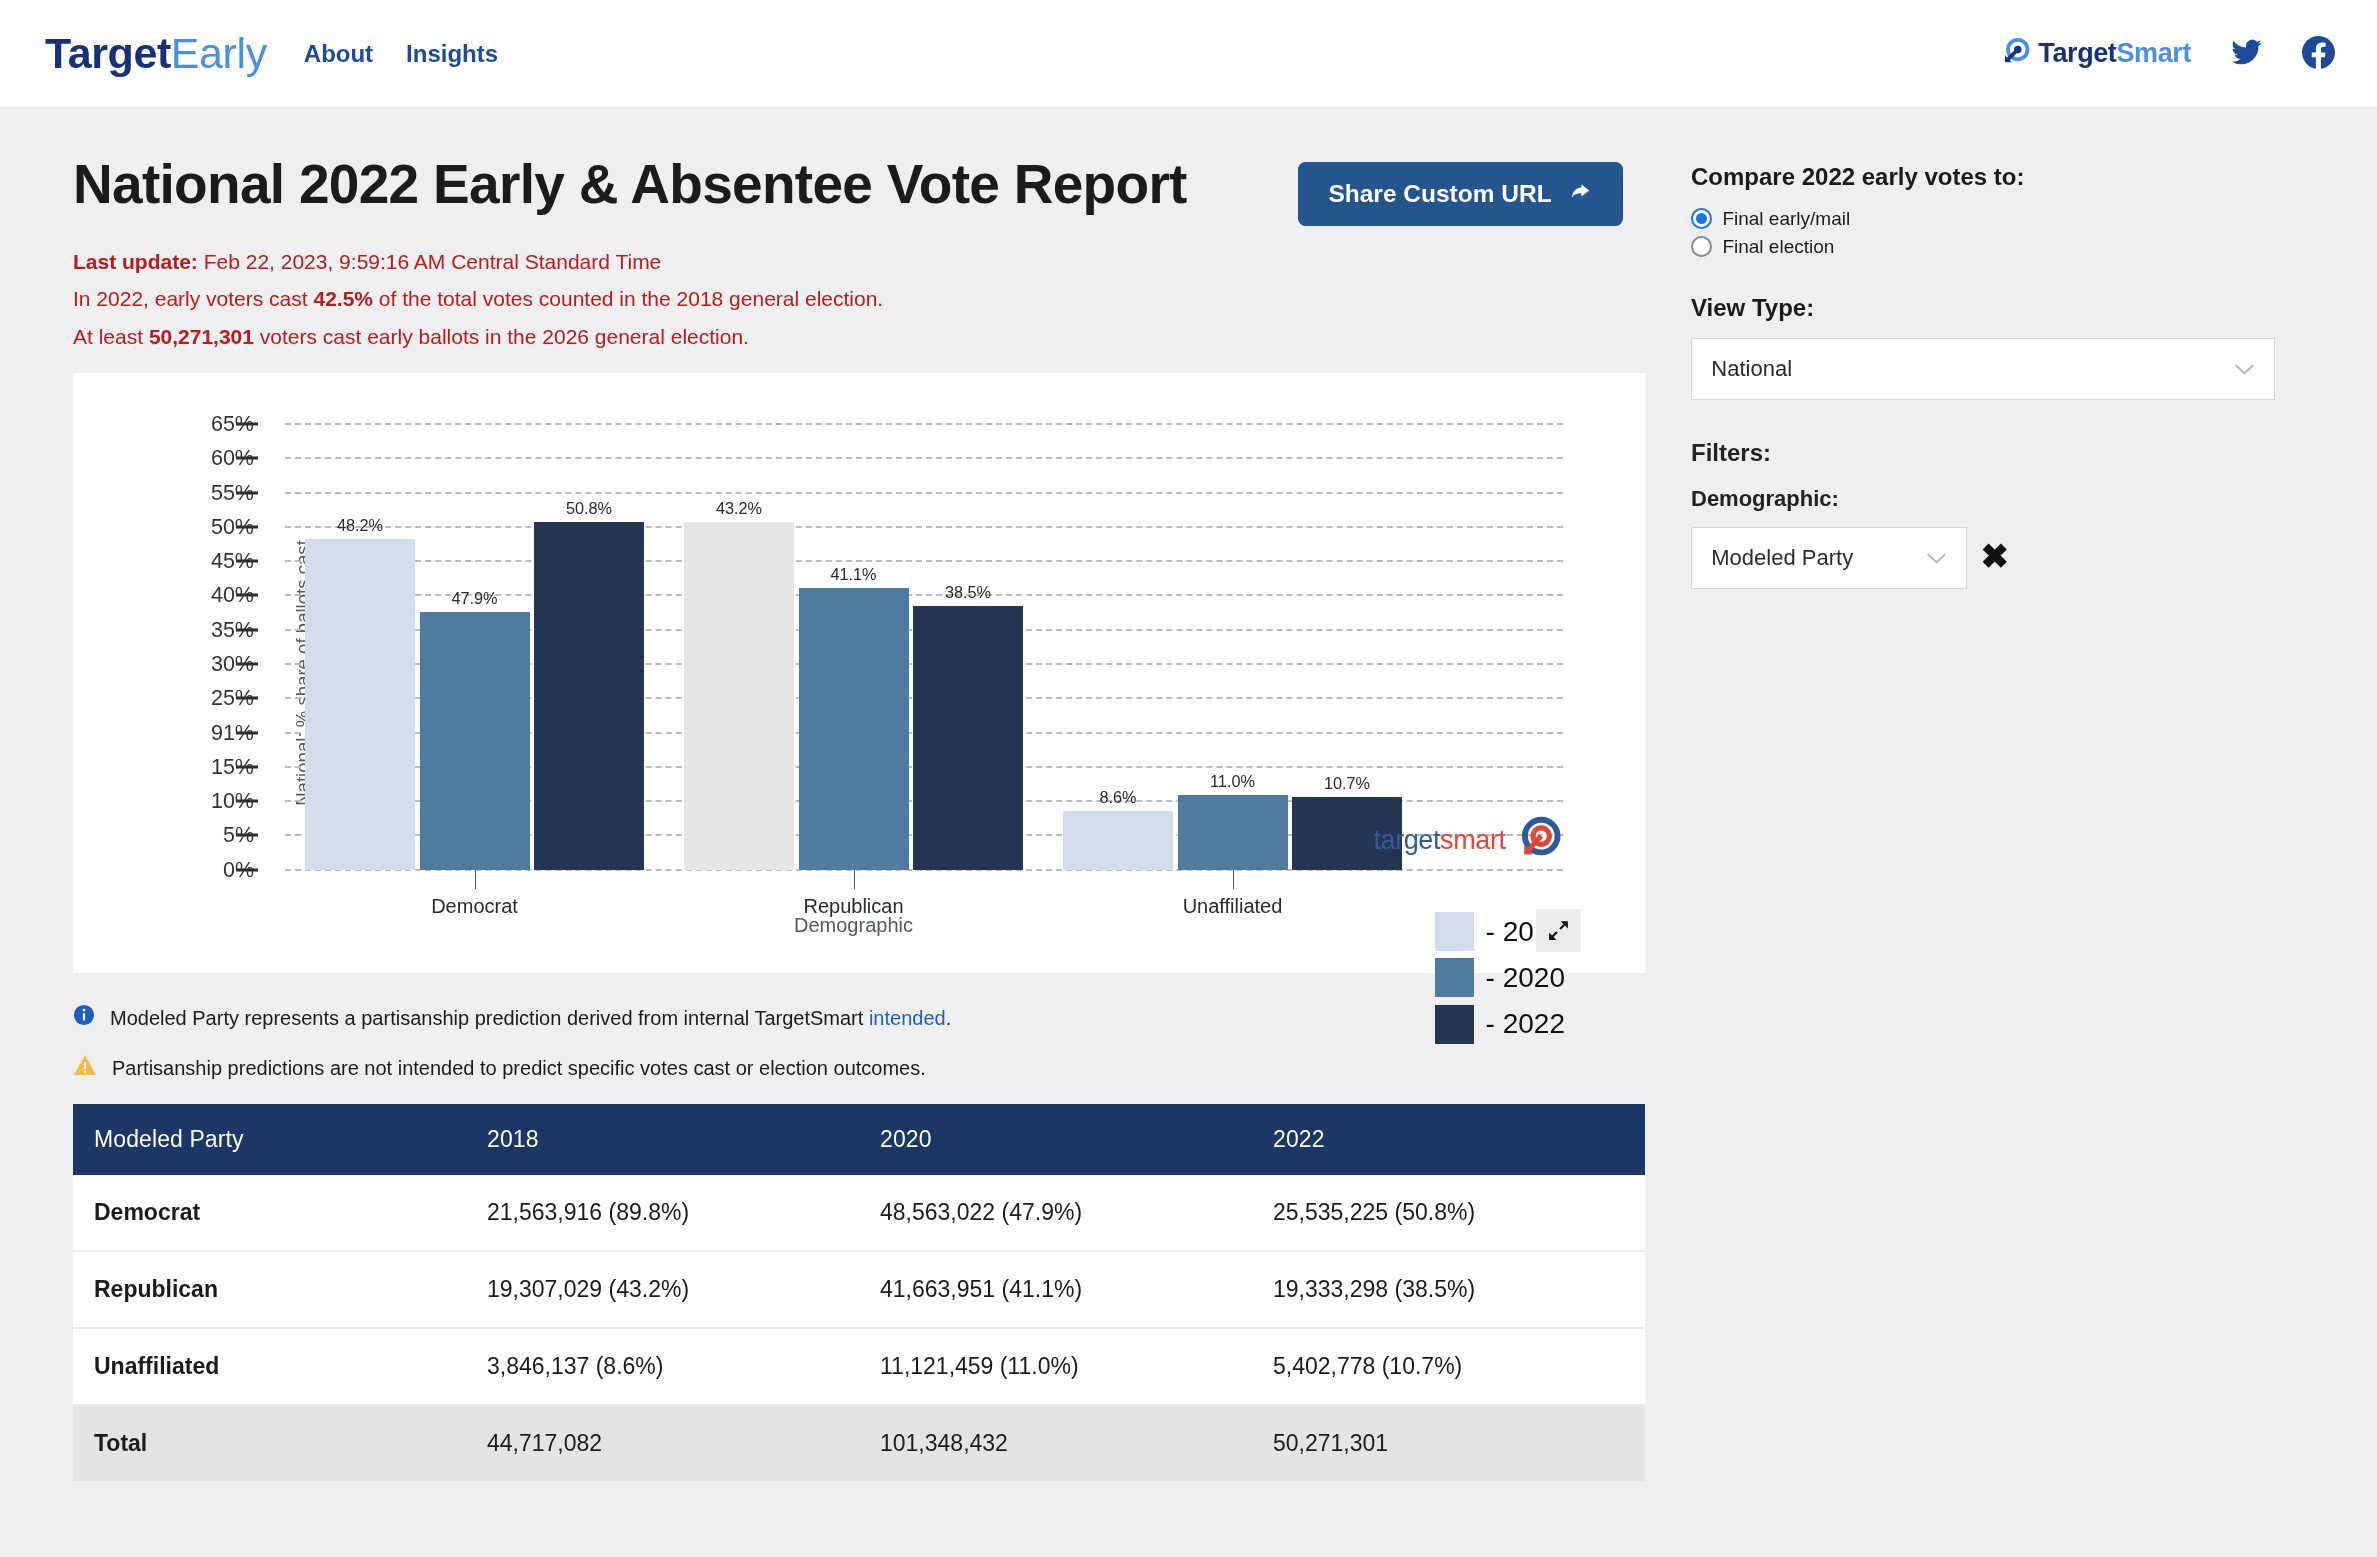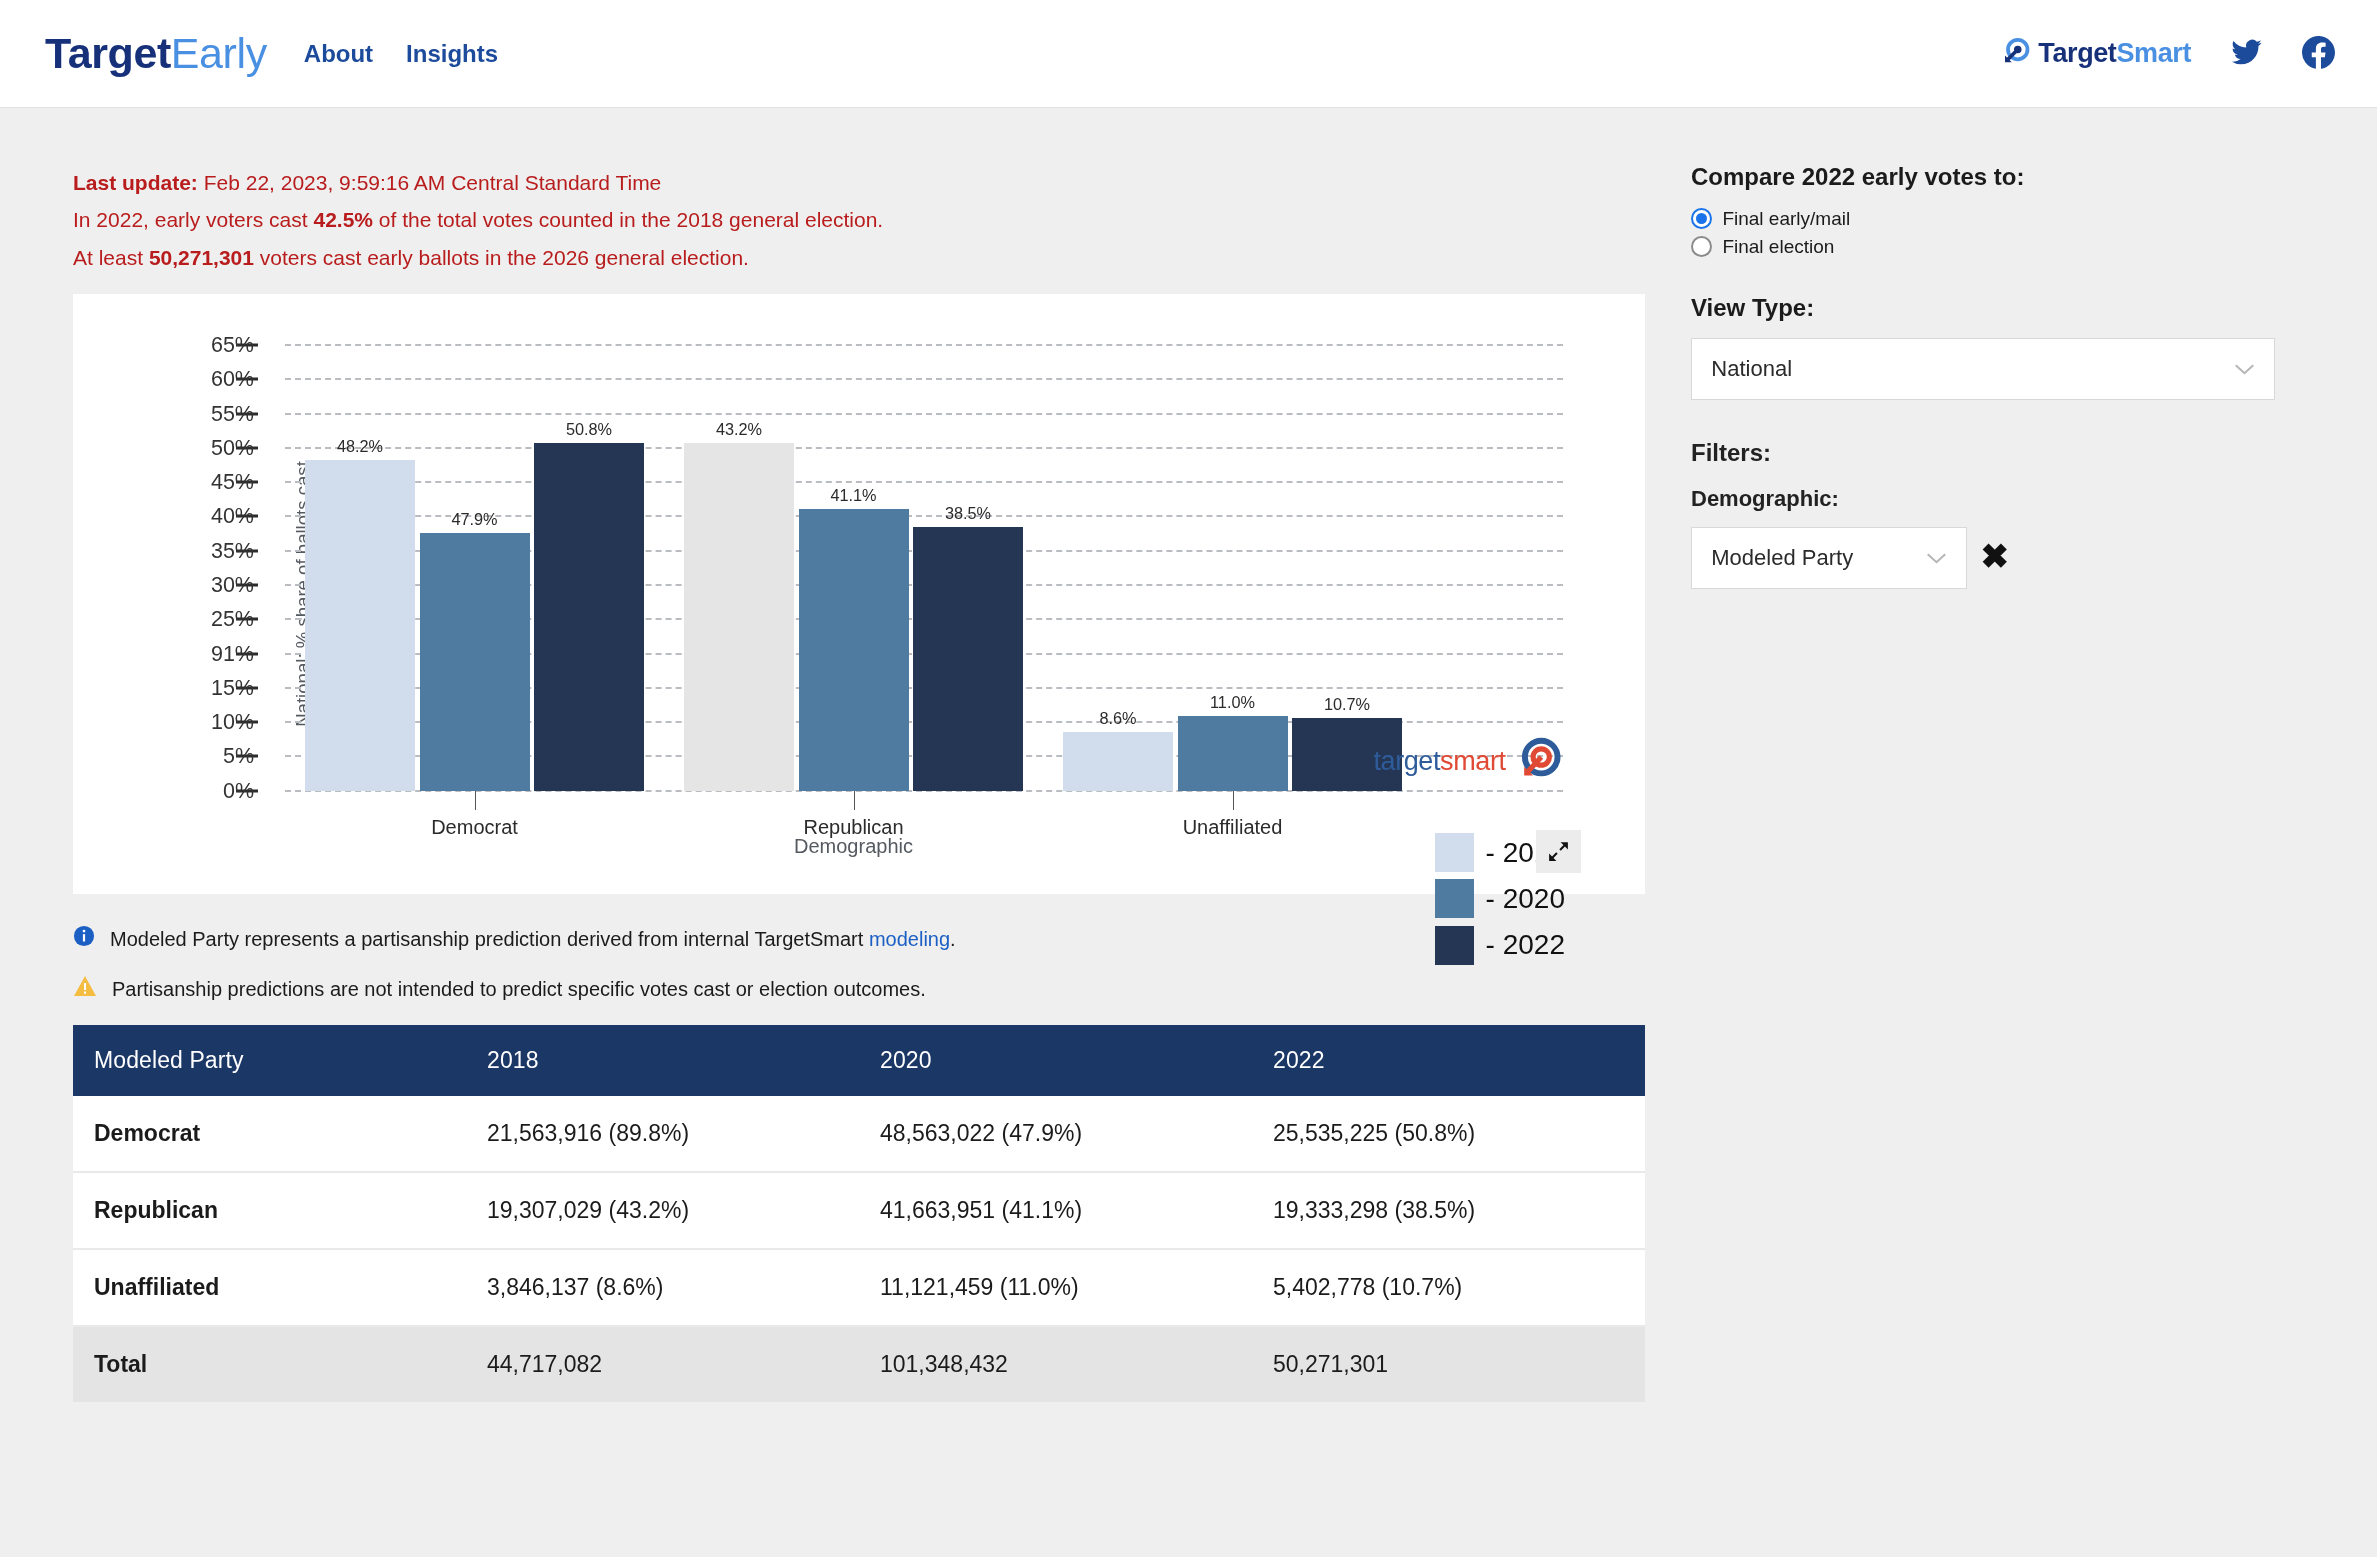--- a/index.html
+++ b/index.html
@@ -186,20 +186,31 @@
           <path d="M24 12a12 12 0 1 0-13.9 11.9v-8.4H7.1V12h3V9.4c0-3 1.8-4.6 4.5-4.6 1.3 0 2.6.2 2.6.2v2.9h-1.5c-1.5 0-1.9.9-1.9 1.8V12h3.3l-.5 3.5h-2.8v8.4A12 12 0 0 0 24 12z"></path>
         </svg>
     </span>
   </div>
 </div>
 
 <div class="page">
 
   <div class="left">
 
+    <div class="titlerow">
+      <h1 class="page-title">National 2022 Early &amp; Absentee Vote Report</h1>
+      <button class="share-btn">
+        <span>Share Custom URL</span>
+        <span>
+          <svg width="25" height="22" viewBox="0 0 24 24" fill="#ffffff">
+              <path d="M13 5v3.2C6.8 8.7 3.6 12.5 2.5 19c2.2-3.1 5.3-4.6 10.5-4.6V18l8.5-6.5L13 5z"></path>
+            </svg>
+        </span>
+      </button>
+    </div>
 
     <div class="meta">
       <p><b>Last update:</b> <span>Feb 22, 2023, 9:59:16 AM Central Standard Time</span></p>
       <p><span>In 2022, early voters cast </span><b>42.5%</b><span> of the total votes counted in the 2018 general election.</span></p>
       <p><span>At least </span><b>50,271,301</b><span> voters cast early ballots in the 2026 general election.</span></p>
     </div>
 
     <div class="chart-card">
       <div class="ylabel">National: % share of ballots cast</div>
       <div class="plot" id="plot">
@@ -327,21 +338,21 @@
 
     <div class="notes">
       <div class="note">
         <span>
           <svg width="22" height="22" viewBox="0 0 24 24">
               <circle cx="12" cy="12" r="11" fill="#1c5fc4"></circle>
               <rect x="10.8" y="10" width="2.4" height="8" fill="#fff"></rect>
               <circle cx="12" cy="6.6" r="1.5" fill="#fff"></circle>
             </svg>
         </span>
-        <span class="note-text"><span>Modeled Party represents a partisanship prediction derived from internal TargetSmart </span><a>modeling</a><span>.</span></span>
+        <span class="note-text"><span>Modeled Party represents a partisanship prediction derived from internal TargetSmart </span><a>intended</a><span>.</span></span>
       </div>
       <div class="note">
         <span>
           <svg width="24" height="22" viewBox="0 0 24 22">
               <path d="M12 1 23 21H1z" fill="#f5bc42"></path>
               <rect x="11" y="8" width="2" height="7" fill="#fff"></rect>
               <rect x="11" y="16.5" width="2" height="2.2" fill="#fff"></rect>
             </svg>
         </span>
         <span class="note-text">Partisanship predictions are not intended to predict specific votes cast or election outcomes.</span>

